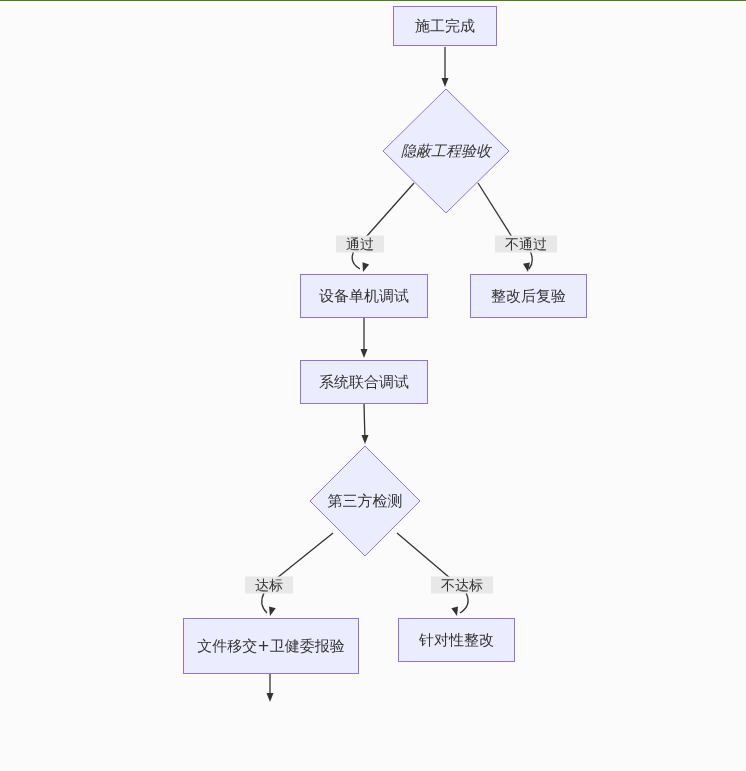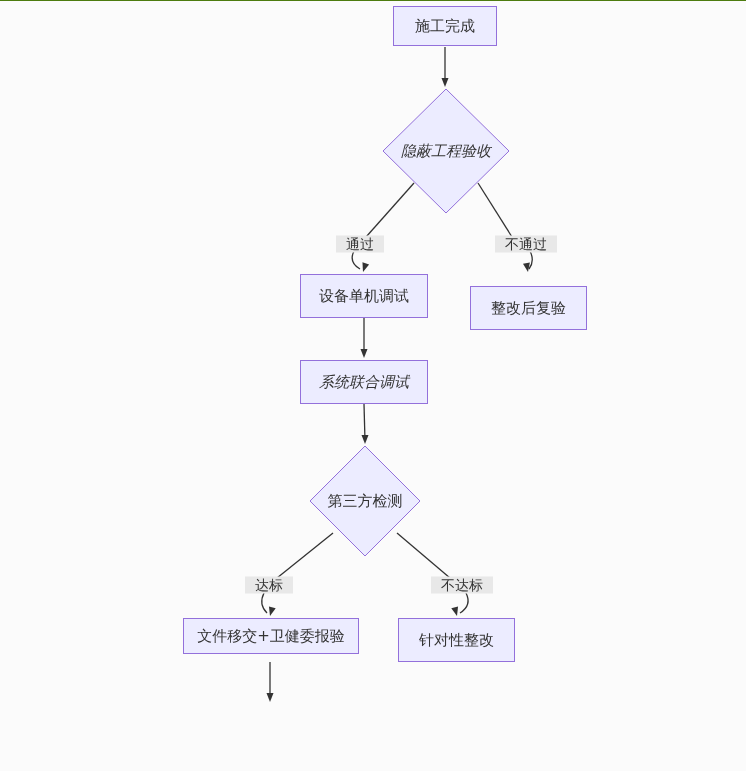--- a/index.html
+++ b/index.html
@@ -113,29 +113,29 @@
   </svg>
 
   <div class="node" style="left:393px; top:5px; width:104px; height:40px;">
     <span>施工完成</span>
   </div>
 
   <div class="node" style="left:300px; top:273px; width:128px; height:44px;">
     <span>设备单机调试</span>
   </div>
 
-  <div class="node" style="left:470px; top:285px; width:117px; height:44px;">
+  <div class="node" style="left:470px; top:273px; width:117px; height:44px;">
     <span>整改后复验</span>
   </div>
 
-  <div class="node" style="left:300px; top:359px; width:128px; height:44px;font-style:italic;">
+  <div class="node" style="left:300px; top:359px; width:128px; height:44px;">
     <span>系统联合调试</span>
   </div>
 
-  <div class="node" style="left:183px; top:617px; width:176px; height:36px;">
+  <div class="node" style="left:183px; top:617px; width:176px; height:56px;">
     <span>文件移交+卫健委报验</span>
   </div>
 
   <div class="node" style="left:398px; top:617px; width:117px; height:44px;">
     <span>针对性整改</span>
   </div>
 
 
   <div class="diamond-text" style="left:383px; top:141px; width:126px; height:18px;font-style:italic;">隐蔽工程验收</div>
 

